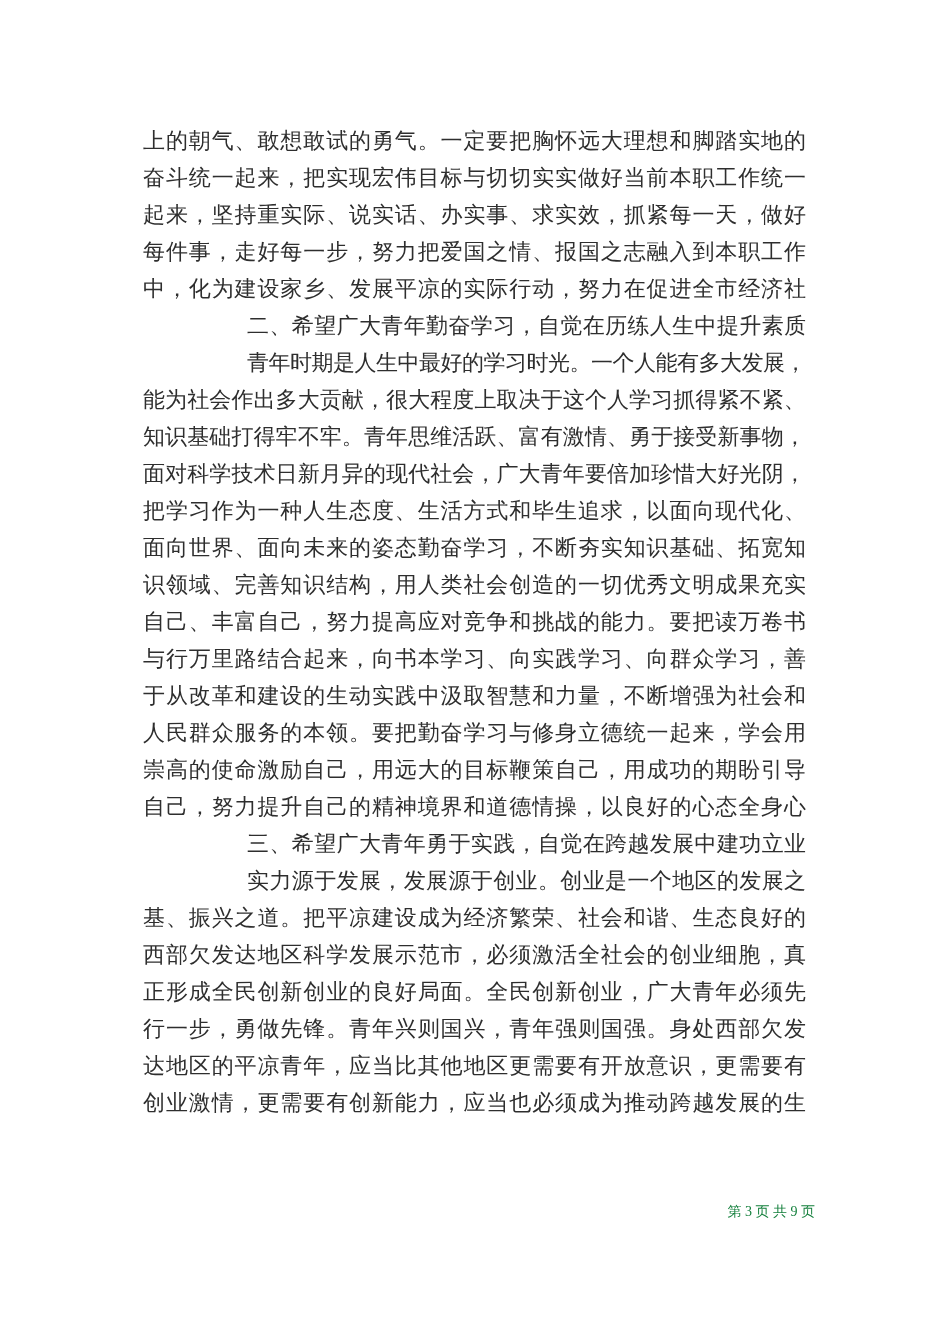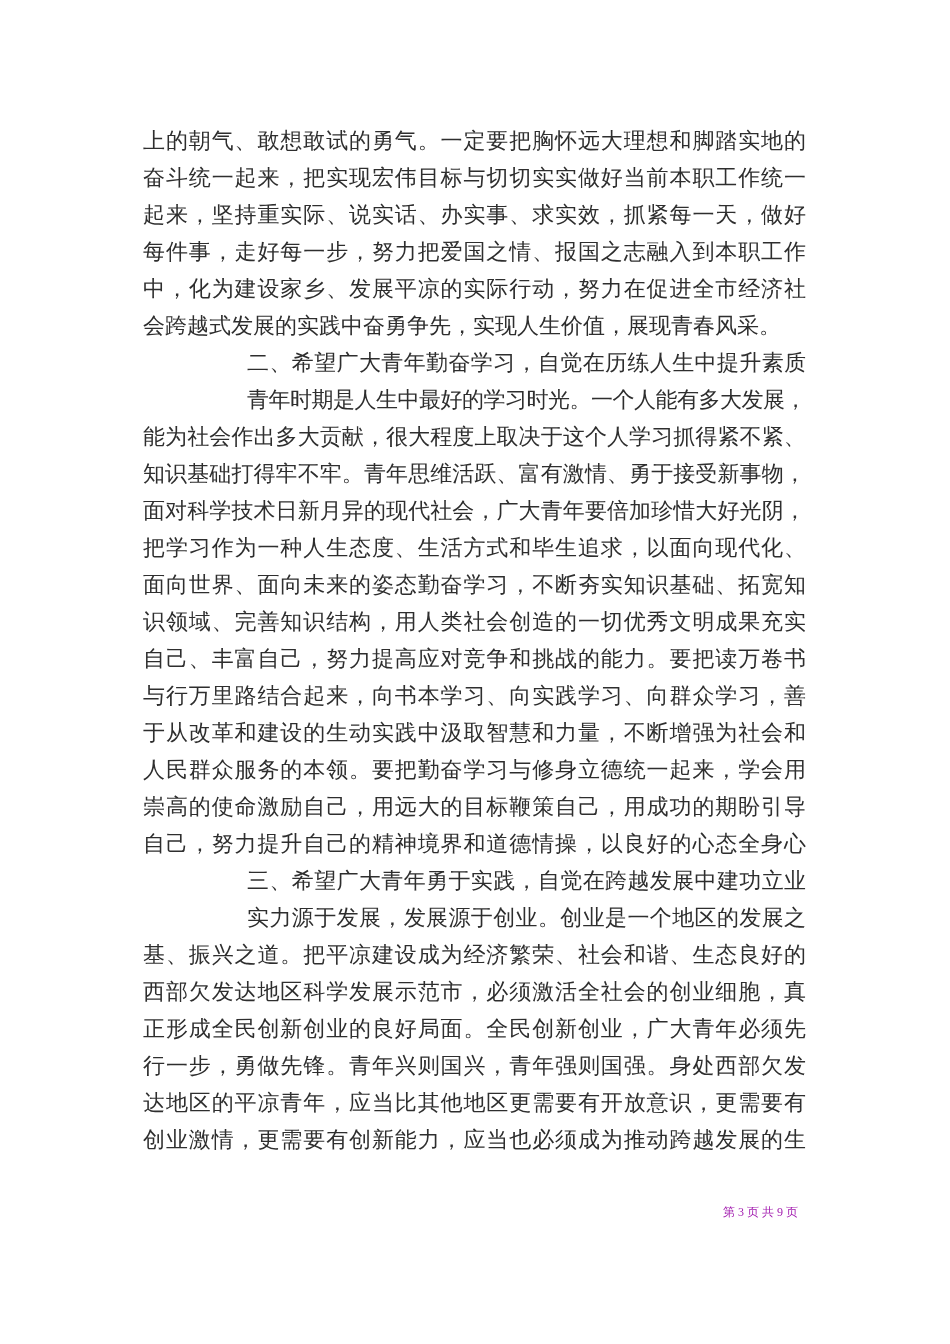--- a/index.html
+++ b/index.html
@@ -47,24 +47,24 @@
   .line.end {
     letter-spacing: 0px;
   }
   
   .line.indent {
     padding-left: 104px;
   }
   .footer {
     position: absolute;
     top: 1203px;
-    right: 152px;
-    font-size: 12px;
+    right: 135px;
+    font-size: 14px;
     line-height: 18px;
-    color: #a21caf;
+    color: #15803d;
   }
 </style>
 </head>
 <body>
 
 <div class="page">
   <div class="text-block">
       <div class="line fill">
         <span>上</span>
         <span>的</span>
@@ -213,21 +213,20 @@
         <span>力</span>
         <span>在</span>
         <span>促</span>
         <span>进</span>
         <span>全</span>
         <span>市</span>
         <span>经</span>
         <span>济</span>
         <span>社</span>
       </div>
-      <div class="line end">会跨越式发展的实践中奋勇争先，实现人生价值，展现青春风采。</div>
       <div class="line indent fill">
         <span>二</span>
         <span>、</span>
         <span>希</span>
         <span>望</span>
         <span>广</span>
         <span>大</span>
         <span>青</span>
         <span>年</span>
         <span>勤</span>

